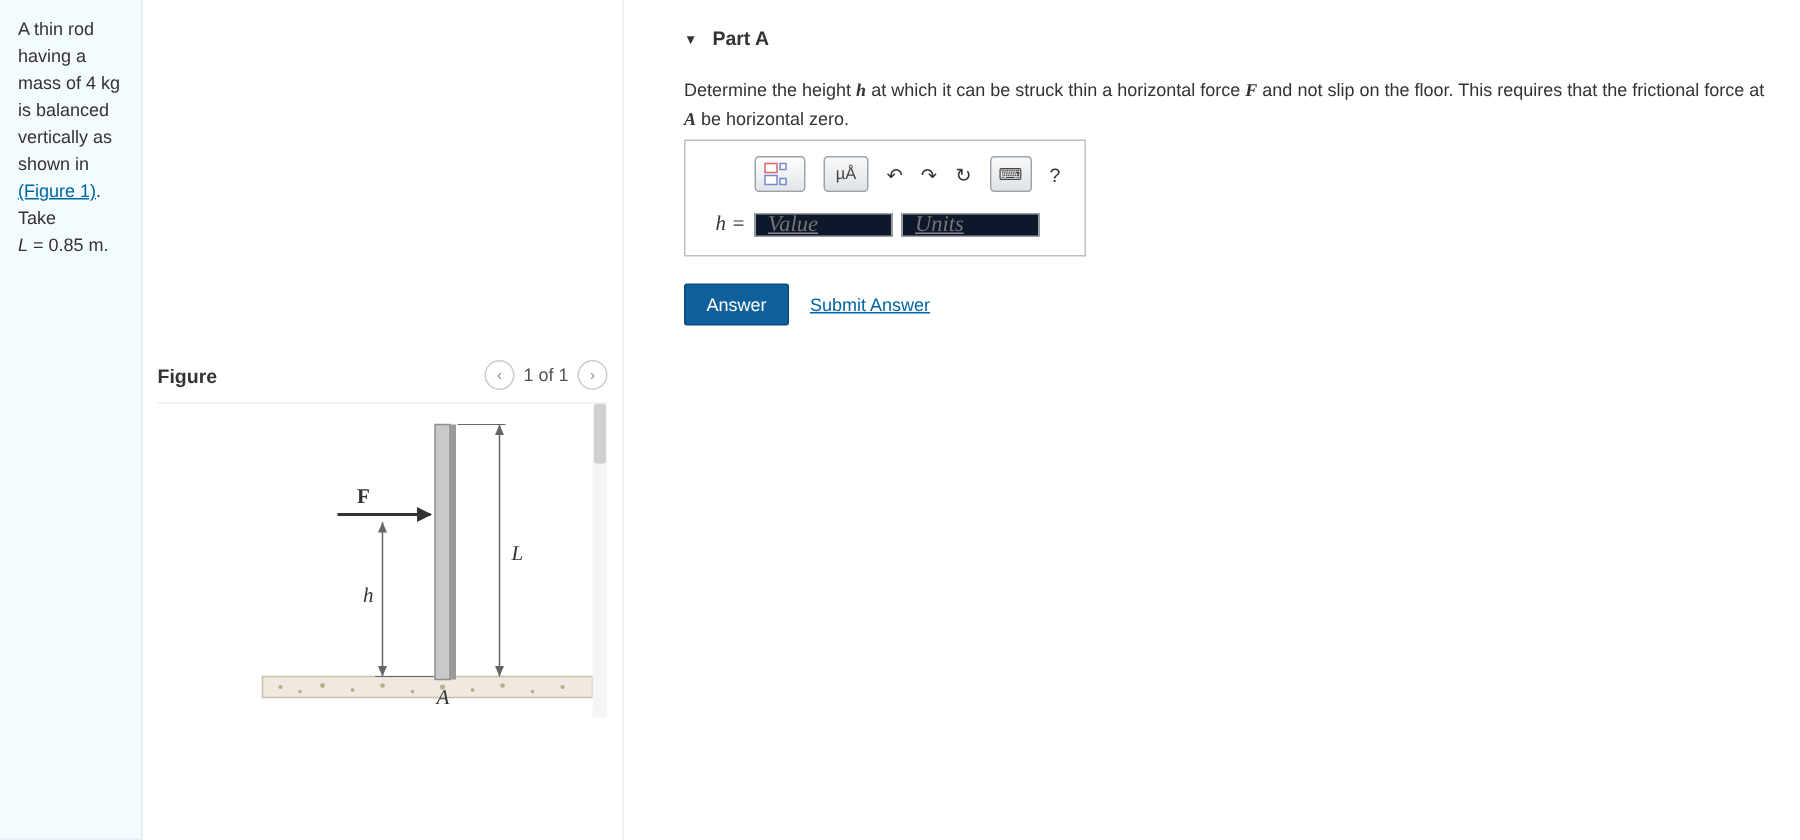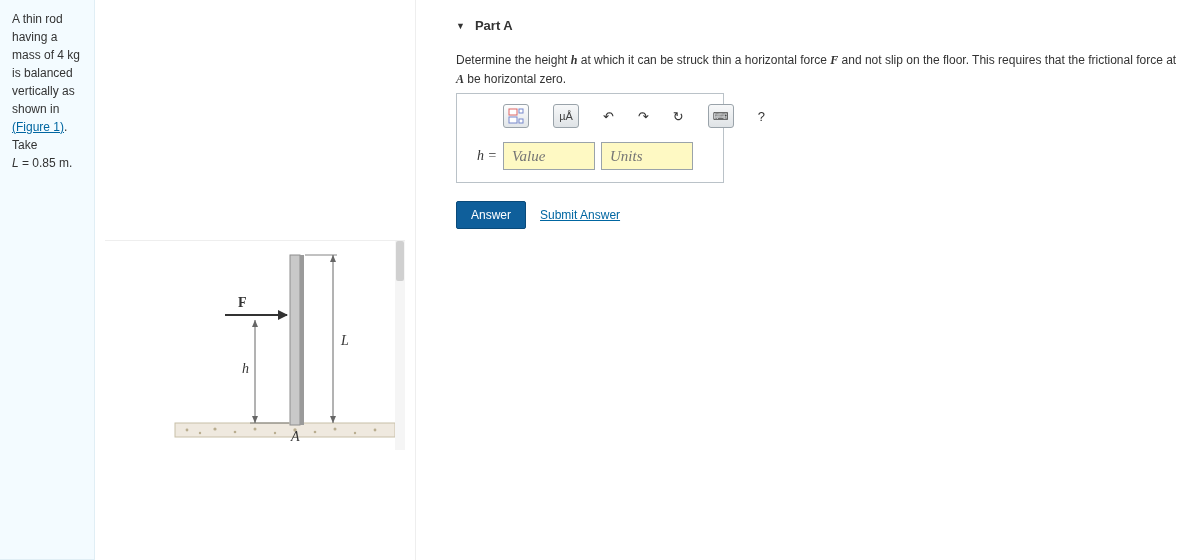--- a/index.html
+++ b/index.html
@@ -123,21 +123,21 @@
   }
   .answer-frame {
     border: 1px solid #bac2c8;
     width: 268px;
     padding: 10px 12px 12px 12px;
     background: #fff;
   }
   .toolbar {
     display: flex;
     align-items: center;
-    gap: 24px;
+    gap: 12px;
     margin-bottom: 14px;
     padding-left: 34px;
   }
   .tool-btn {
     height: 24px;
     min-width: 26px;
     border: 1px solid #9aa3aa;
     border-radius: 3px;
     background: linear-gradient(#f7f8f9,#dfe3e6);
     display: flex;
@@ -164,28 +164,29 @@
     gap: 6px;
   }
   .var-label {
     font-style: italic;
     font-family: 'Times New Roman', serif;
     font-size: 14px;
     width: 28px;
     text-align: right;
   }
   .value-input, .units-input {
-    height: 28px;
+    height: 16px;
     border: 1px solid #9aa3aa;
     font-family: 'Times New Roman', serif;
     font-style: italic;
     font-size: 15px;
     color: #888;
     padding: 0 8px;
-    background: #fef9c3;
+    background: #0f172a;
+    text-decoration: underline;
   }
   .value-input { width: 92px; }
   .units-input { width: 92px; }
   .submit-row {
     display: flex;
     align-items: center;
     gap: 14px;
     margin-top: 18px;
   }
   .submit-btn {
@@ -206,20 +207,28 @@
 
 <div class="layout">
 
   <div class="left-col">
     <div class="problem-box">
       <span>A thin rod having a mass of 4 </span><span>kg</span><span> is balanced vertically as shown in </span><span class="link">(Figure 1)</span><span>. Take</span><br>
       <span class="italic">L</span><span> = 0.85 </span><span>m</span><span>.</span>
     </div>
 
     <div class="figure-panel">
+      <div class="figure-header">
+        <div class="figure-title">Figure</div>
+        <div class="fig-nav">
+          <div class="nav-btn">‹</div>
+          <span>1 of 1</span>
+          <div class="nav-btn">›</div>
+        </div>
+      </div>
       <div class="figure-body">
         <svg class="fig-svg" width="300" height="200" viewBox="0 0 300 200">
 
           <rect x="70" y="178" width="220" height="14" fill="#efe9df" stroke="#c8bfa8"></rect>
           <g fill="#b9ad8f">
             <circle cx="82" cy="185" r="1.4"></circle>
               <circle cx="95" cy="188" r="1.2"></circle>
               <circle cx="110" cy="184" r="1.6"></circle>
             <circle cx="130" cy="187" r="1.3"></circle>
               <circle cx="150" cy="184" r="1.5"></circle>

